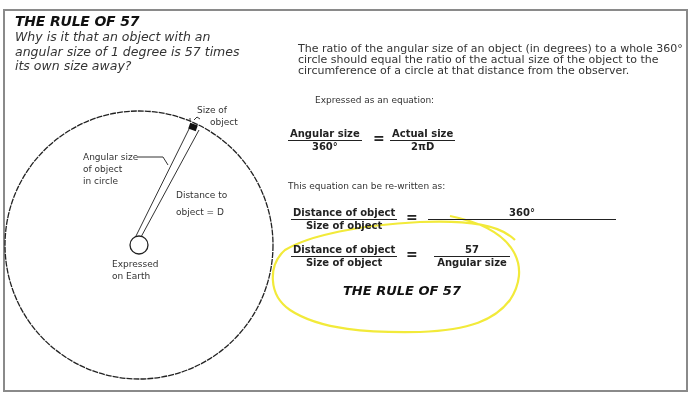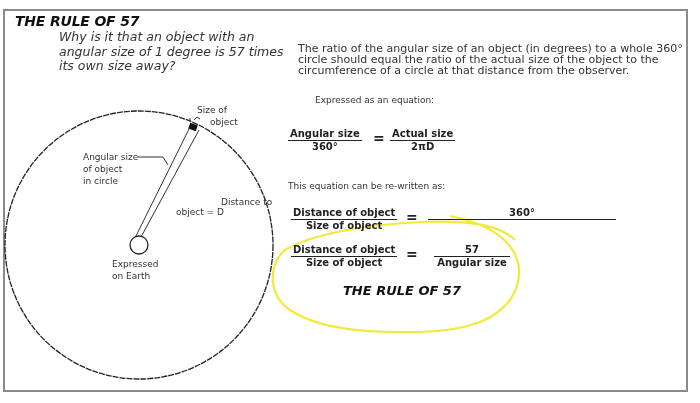--- a/index.html
+++ b/index.html
@@ -1,20 +1,20 @@
 <!DOCTYPE html>
 <html><head>
 <meta charset="utf-8">
 <style>
   html, body { margin: 0; padding: 0; background: #ffffff; }
   body { width: 700px; height: 403px; position: relative; overflow: hidden; font-family: "DejaVu Sans", sans-serif; color: #1a1a1a; }
   .frame { position: absolute; left: 3px; top: 9px; width: 685px; height: 383px; border: 2px solid #8a8a8a; box-sizing: border-box; }
   .abs { position: absolute; }
   .title { left: 15px; top: 13px; font-size: 14px; font-weight: bold; font-style: italic; color: #111; letter-spacing: -0.2px; }
-  .question { left: 15px; top: 30px; width: 240px; font-size: 12.5px; font-style: italic; line-height: 14.5px; color: #333; margin-left: 44px; }
+  .question { left: 15px; top: 30px; width: 240px; font-size: 12.5px; font-style: italic; line-height: 14.5px; color: #333; }
   .para { left: 298px; top: 43px; width: 395px; font-size: 11px; line-height: 11px; color: #333; }
   .expressed { left: 281px; top: 95px; font-size: 9px; color: #333; padding-left: 34px; }
   .rewrite { left: 288px; top: 181px; font-size: 9px; color: #333; }
   .frac { position: absolute; text-align: center; font-weight: bold; font-size: 10px; color: #222; }
   .frac .num { display: block; border-bottom: 1.5px solid #222; padding: 0 2px; line-height: 12px; }
   .frac .den { display: block; line-height: 12px; }
   .eq { position: absolute; font-weight: bold; font-size: 14px; color: #222; }
   .big-rule { left: 343px; top: 283px; font-size: 13px; font-weight: bold; font-style: italic; color: #111; }
   .lbl { position: absolute; font-size: 9px; font-weight: normal; color: #333; line-height: 11px; }
   svg.diagram { position: absolute; left: 0; top: 0; }
@@ -78,16 +78,16 @@
   <span class="den">Angular size</span>
 </div>
 
 <div class="abs big-rule">THE RULE OF 57</div>
 
 <div class="lbl" style="left:197px; top:105px;">Size of</div>
 <div class="lbl" style="left:210px; top:117px;">object</div>
 <div class="lbl" style="left:83px; top:152px;">Angular size</div>
 <div class="lbl" style="left:83px; top:164px;">of object</div>
 <div class="lbl" style="left:83px; top:176px;">in circle</div>
-<div class="lbl" style="left:176px; top:197px;margin-left:45px;">Distance to</div>
+<div class="lbl" style="left:176px; top:190px;">Distance to</div>
 <div class="lbl" style="left:176px; top:207px;">object = D</div>
 <div class="lbl" style="left:112px; top:259px;">Expressed</div>
 <div class="lbl" style="left:112px; top:271px;">on Earth</div>
 
 </body></html>

